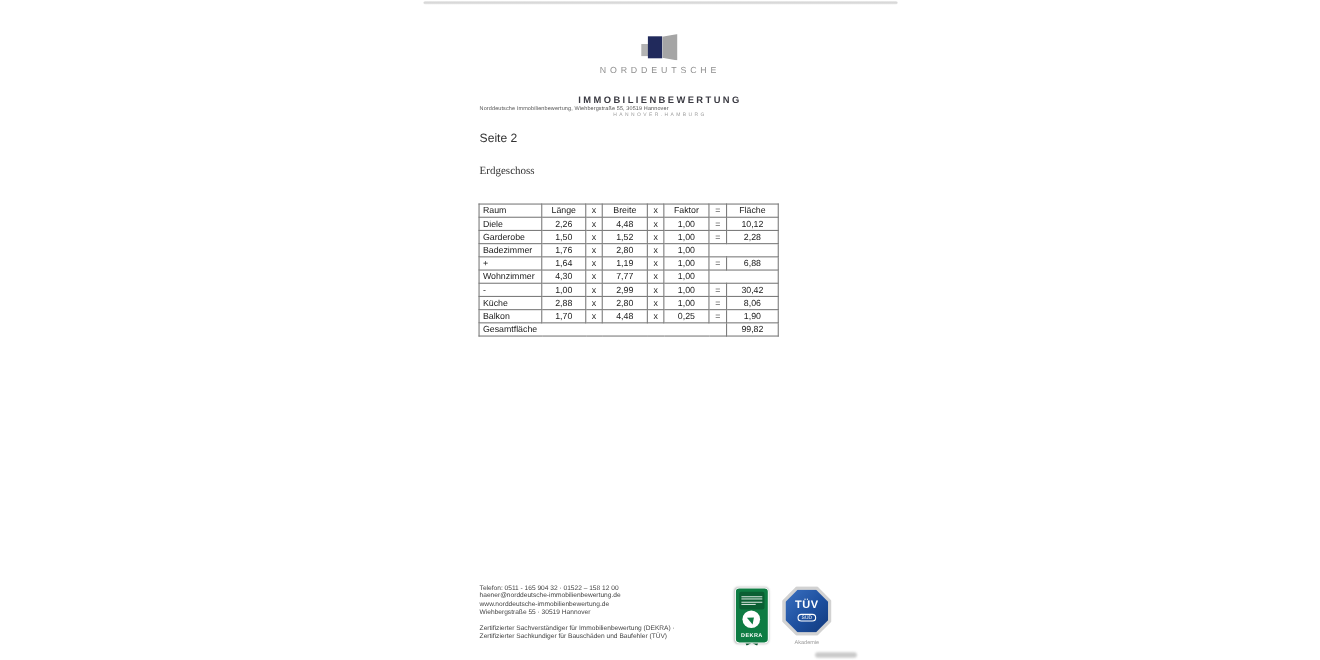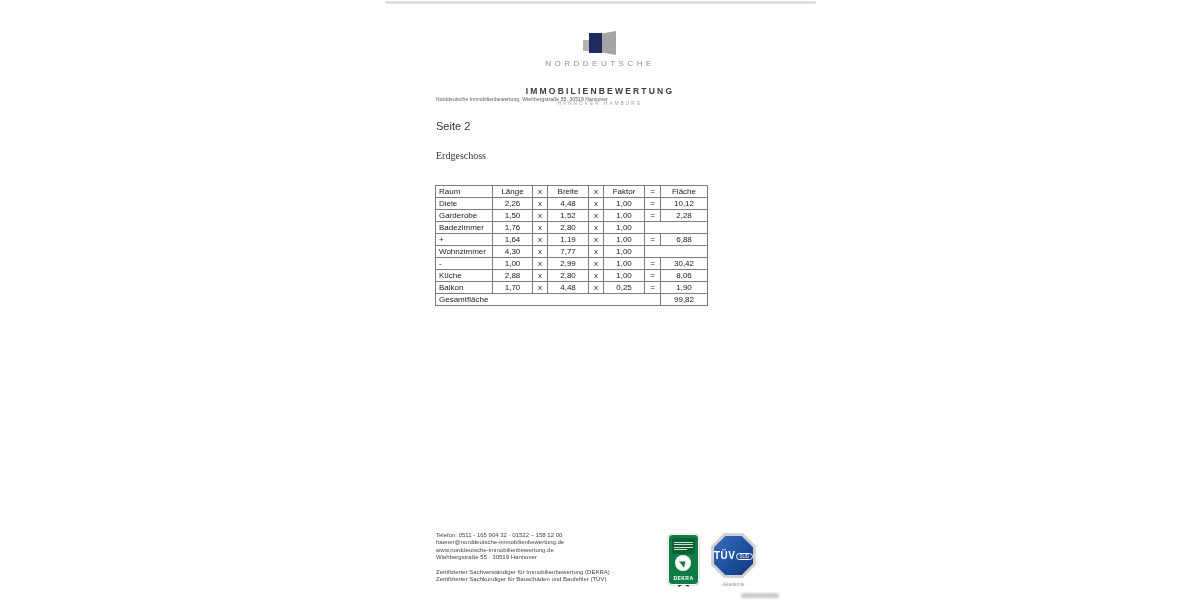--- a/index.html
+++ b/index.html
@@ -53,21 +53,21 @@
     border-top:4px solid transparent;border-bottom:4px solid transparent;transform:rotate(-40deg);}
   .dekra-label{position:absolute;bottom:3px;width:100%;text-align:center;color:#fff;
     font-size:5px;font-weight:bold;letter-spacing:.4px;}
 
   
   .tuev{position:absolute;left:710px;top:533px;width:47px;height:58px;}
   .oct{clip-path:polygon(29% 0,71% 0,100% 29%,100% 71%,71% 100%,29% 100%,0 71%,0 29%);}
   .tuev-outer{position:absolute;left:1px;top:0;width:45px;height:45px;background:#d2d2d2;}
   .tuev-inner{position:absolute;left:4px;top:3px;width:39px;height:39px;
     background:linear-gradient(135deg,#3a70c0 0%,var(--tuev-blue,#1d4f9e) 55%,#123a7d 100%);
-    display:flex;flex-direction:row;align-items:center;justify-content:center;}
+    display:flex;flex-direction:column;align-items:center;justify-content:center;}
   .tuev-text{color:#fff;font-weight:bold;font-size:10px;letter-spacing:.5px;line-height:10px;}
   .tuev-sub{color:#fff;font-size:4.5px;border:.5px solid #fff;border-radius:6px;padding:0 3px;margin-top:1.5px;line-height:5.5px;}
   .tuev-caption{position:absolute;top:48px;width:47px;text-align:center;font-size:5px;color:#9a9a9a;}
 
   .smudge{position:absolute;left:741px;top:593px;width:38px;height:5px;background:#b9b9b9;
     border-radius:3px;filter:blur(1.2px);opacity:.75;}
 </style>
 </head>
 <body>
 

